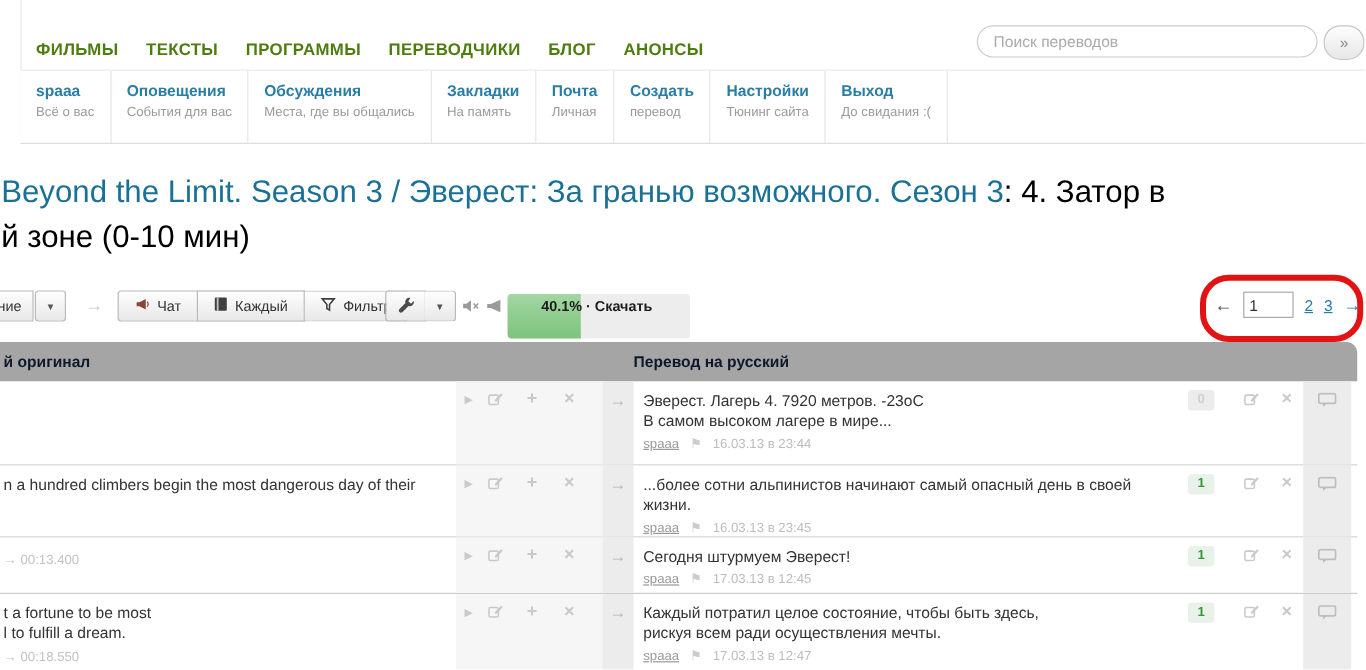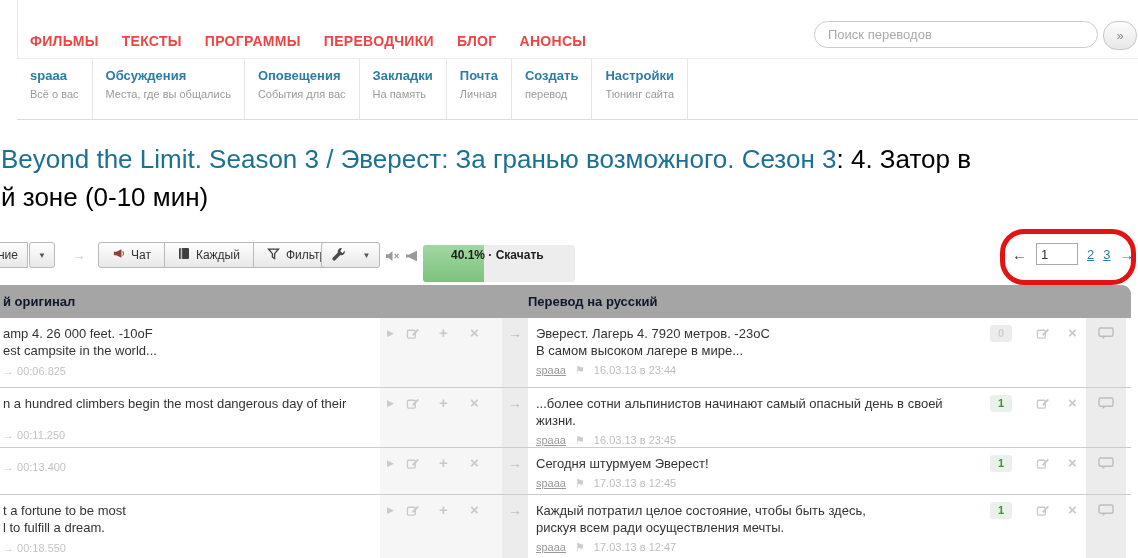--- a/index.html
+++ b/index.html
@@ -2,21 +2,21 @@
 <html><head>
 <meta charset="utf-8">
 <style>
   html,body{margin:0;padding:0;background:#fff;}
   .page{position:relative;width:1138px;height:558px;background:#fff;overflow:hidden;
         font-family:"Liberation Sans",sans-serif;-webkit-font-smoothing:antialiased;}
   .edge-line{position:absolute;left:17px;top:0;height:118px;border-left:1px solid #e8e8e8;}
 
   
   .topnav{position:absolute;left:30px;top:33px;display:flex;gap:23px;}
-  .topnav .tn{font-size:14px;font-weight:bold;color:#ef4444;letter-spacing:.3px;cursor:pointer;white-space:nowrap;}
+  .topnav .tn{font-size:14px;font-weight:bold;color:#4d7c0f;letter-spacing:.3px;cursor:pointer;white-space:nowrap;}
 
   
   .search{position:absolute;left:814px;top:21px;width:256px;height:25px;border:1px solid #ccc;border-radius:15px;
           padding:0 13px;font-size:13px;color:#555;outline:none;font-family:"Liberation Sans",sans-serif;}
   .search::placeholder{color:#aaa;}
   .go-btn{position:absolute;left:1103px;top:21px;width:32px;height:27px;border:1px solid #c7c7c7;border-radius:14px;
           background:linear-gradient(#fdfdfd,#e7e7e7);color:#8a8a8a;font-size:13px;text-align:center;line-height:27px;cursor:pointer;}
 
   
   .usernav{position:absolute;left:17px;top:58px;right:0;height:60px;border-top:1px solid #ececec;border-bottom:1px solid #ddd;display:flex;background:#fff;}
@@ -102,42 +102,46 @@
   </div>
   <input class="search" placeholder="Поиск переводов" style="">
   <div class="go-btn">»</div>
 
   <div class="usernav">
     <div class="item">
       <div class="label">spaaa</div>
       <div class="sub">Всё о вас</div>
     </div>
     <div class="item">
+      <div class="label">Оповещения</div>
+      <div class="sub">События для вас</div>
+    </div>
+    <div class="item">
       <div class="label">Обсуждения</div>
       <div class="sub">Места, где вы общались</div>
     </div>
     <div class="item">
-      <div class="label">Оповещения</div>
-      <div class="sub">События для вас</div>
-    </div>
-    <div class="item">
       <div class="label">Закладки</div>
       <div class="sub">На память</div>
     </div>
     <div class="item">
       <div class="label">Почта</div>
       <div class="sub">Личная</div>
     </div>
     <div class="item">
       <div class="label">Создать</div>
       <div class="sub">перевод</div>
     </div>
     <div class="item">
       <div class="label">Настройки</div>
       <div class="sub">Тюнинг сайта</div>
+    </div>
+    <div class="item">
+      <div class="label">Выход</div>
+      <div class="sub">До свидания :(</div>
     </div>
   </div>
 
   <div class="title">
     <div><span class="link">Beyond the Limit. Season 3 / Эверест: За гранью возможного. Сезон 3</span><span>: 4. Затор в</span></div>
     <div>й зоне (0-10 мин)</div>
   </div>
 
   <div class="btn tb-trunc">ние</div>
   <div class="btn tb-caret1">
@@ -200,25 +204,20 @@
   <div class="annotation"></div>
 
   <div class="thead">
     <span class="th orig">й оригинал</span>
     <span class="th tr">Перевод на русский</span>
   </div>
 
   <div class="tbody">
 
     <div class="row r0">
-      <div class="orig-cell">
-        <div class="line">amp 4. 26 000 feet. -10oF</div>
-        <div class="line">est campsite in the world...</div>
-        <div class="time">→ 00:06.825</div>
-      </div>
       <div class="strip">
         <span class="ic ic-play">▶</span>
         <span class="ic ic-edit"><svg width="14" height="13" viewBox="0 0 14 14">
               <rect x="1" y="3.5" width="8.5" height="8.5" rx="1.5" fill="none" stroke="#c9c9c9" stroke-width="1.4"></rect>
               <path d="M6 8.2 L12 1.8 L13.4 3.2 L7.4 9.6z" fill="#c9c9c9"></path>
             </svg></span>
         <span class="ic ic-add">+</span>
         <span class="ic ic-rem">×</span>
       </div>
       <div class="movecol">→</div>
@@ -241,21 +240,20 @@
         <svg width="16" height="13" viewBox="0 0 16 13">
             <rect x="1" y="1" width="14" height="8.2" rx="1.5" fill="none" stroke="#bdbdbd" stroke-width="1.4"></rect>
             <path d="M4.5 9.2 v3 l3.4-3z" fill="#bdbdbd"></path>
           </svg>
       </div>
     </div>
 
     <div class="row r1">
       <div class="orig-cell">
         <div class="line">n a hundred climbers begin the most dangerous day of their</div>
-        <div class="time gap">→ 00:11.250</div>
       </div>
       <div class="strip">
         <span class="ic ic-play">▶</span>
         <span class="ic ic-edit"><svg width="14" height="13" viewBox="0 0 14 14">
               <rect x="1" y="3.5" width="8.5" height="8.5" rx="1.5" fill="none" stroke="#c9c9c9" stroke-width="1.4"></rect>
               <path d="M6 8.2 L12 1.8 L13.4 3.2 L7.4 9.6z" fill="#c9c9c9"></path>
             </svg></span>
         <span class="ic ic-add">+</span>
         <span class="ic ic-rem">×</span>
       </div>

